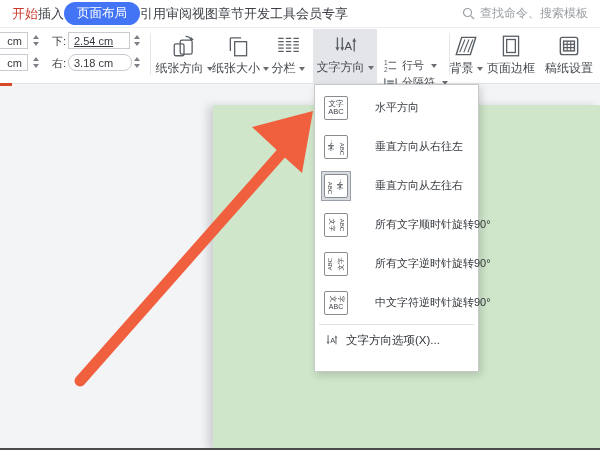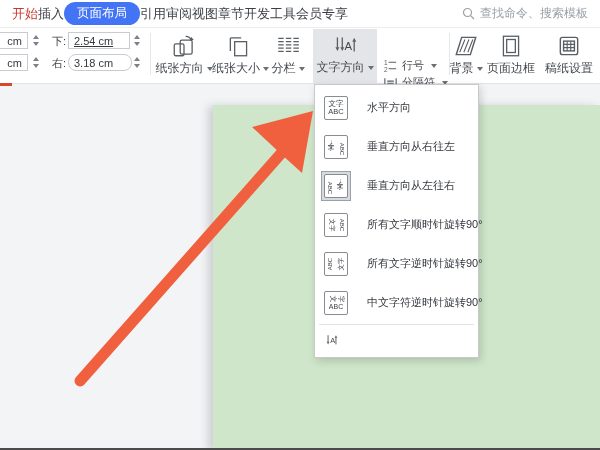--- a/index.html
+++ b/index.html
@@ -42,21 +42,21 @@
   
   .canvas{position:absolute;left:0;top:84px;width:600px;height:366px;background:#f3f4f6;}
   .page{position:absolute;left:213px;top:105px;width:387px;height:345px;background:#cfe6ca;
     box-shadow:-5px 1px 8px rgba(110,116,122,.28);}
   .margin-marker{position:absolute;left:0;top:83px;width:12px;height:3px;background:#d9472b;}
   .window-edge{position:absolute;left:0;bottom:0;width:600px;height:2px;background:#4b4b4b;z-index:65;}
 
   
   .dropdown{position:absolute;left:314px;top:84px;width:165px;background:#fff;
     border:1px solid #c6c8ca;box-shadow:2px 3px 8px rgba(0,0,0,.16);z-index:50;
-    padding:3px 0 4px 0;box-sizing:border-box;}
+    padding:3px 0 18px 0;box-sizing:border-box;}
   .dd-item{height:39px;display:flex;align-items:center;padding-left:6px;cursor:pointer;}
   .dd-iconwrap{width:30px;height:30px;display:flex;align-items:center;justify-content:center;
     flex:0 0 30px;box-sizing:border-box;}
   .dd-iconwrap.selected{background:#d7dbe0;border:1px solid #9aa0a7;}
   .dd-icon{width:24px;height:24px;border:1px solid #888c91;border-radius:2px;background:#fff;
     position:relative;display:flex;align-items:center;justify-content:center;
     flex-direction:column;box-sizing:border-box;color:#3c4046;overflow:hidden;}
   .dd-icon i,.dd-icon b,.dd-icon s{font-style:normal;font-weight:normal;text-decoration:none;line-height:8px;}
   .ddi-h i{font-size:7.5px;}
   .ddi-abs{display:block;}
@@ -67,21 +67,21 @@
   .ddi-vrl .en{right:-1px;transform:rotate(90deg);}
   .ddi-vlr .cn{right:3px;}
   .ddi-vlr .en{left:-1px;transform:rotate(90deg);}
   .ddi-cw .rcn{position:absolute;left:0;top:50%;transform:translateY(-50%) rotate(90deg);font-size:6.5px;}
   .ddi-cw .ren{position:absolute;right:-1px;top:50%;transform:translateY(-50%) rotate(90deg);font-size:6px;}
   .ddi-ccw .ren{position:absolute;left:-1px;top:50%;transform:translateY(-50%) rotate(-90deg);font-size:6px;}
   .ddi-ccw .rcn{position:absolute;right:0;top:50%;transform:translateY(-50%) rotate(-90deg);font-size:6.5px;}
   .ddi-cn .row1{display:flex;gap:1px;}
   .ddi-cn .rchar{display:inline-block;transform:rotate(90deg);font-size:7px;line-height:8px;}
   .ddi-cn .row2{font-size:7px;line-height:8px;}
-  .dd-label{margin-left:16px;font-size:11px;color:#33373c;white-space:nowrap;}
+  .dd-label{margin-left:24px;font-size:11px;color:#33373c;white-space:nowrap;}
   .dd-sep{height:1px;background:#e2e3e5;margin:2px 4px;}
   .dd-footer{height:26px;display:flex;align-items:center;padding-left:10px;cursor:pointer;}
   .dd-footer .dd-label{margin-left:7px;font-size:11.5px;}
 
   .arrow-overlay{position:absolute;left:0;top:0;z-index:60;pointer-events:none;}
 </style>
 </head>
 <body>
 
 <div id="app">
@@ -318,20 +318,21 @@
     <div class="dd-footer">
       <svg width="14" height="14" viewBox="0 0 16 16">
         <g stroke="#595e64" stroke-width="1.1" fill="none">
           <path d="M3.5 2.5 v8"></path>
             <path d="M12.5 13 v-8"></path>
         </g>
         <polygon points="2,10 5,10 3.5,13" fill="#595e64"></polygon>
         <polygon points="11,5.5 14,5.5 12.5,2.5" fill="#595e64"></polygon>
         <text x="6" y="11.5" font-size="8.5" fill="#43474c" font-family="Liberation Sans, sans-serif">A</text>
       </svg>
+      <span class="dd-label">文字方向选项(X)...</span>
     </div>
   </div>
 
   <svg class="arrow-overlay" width="600" height="450" viewBox="0 0 600 450">
     <line x1="80" y1="381" x2="285" y2="149" stroke="#f0603e" stroke-width="11" stroke-linecap="round"></line>
     <polygon points="313,111 252,127 281,154 302,173" fill="#f0603e"></polygon>
   </svg>
 
   <div class="window-edge"></div>
 </div>

